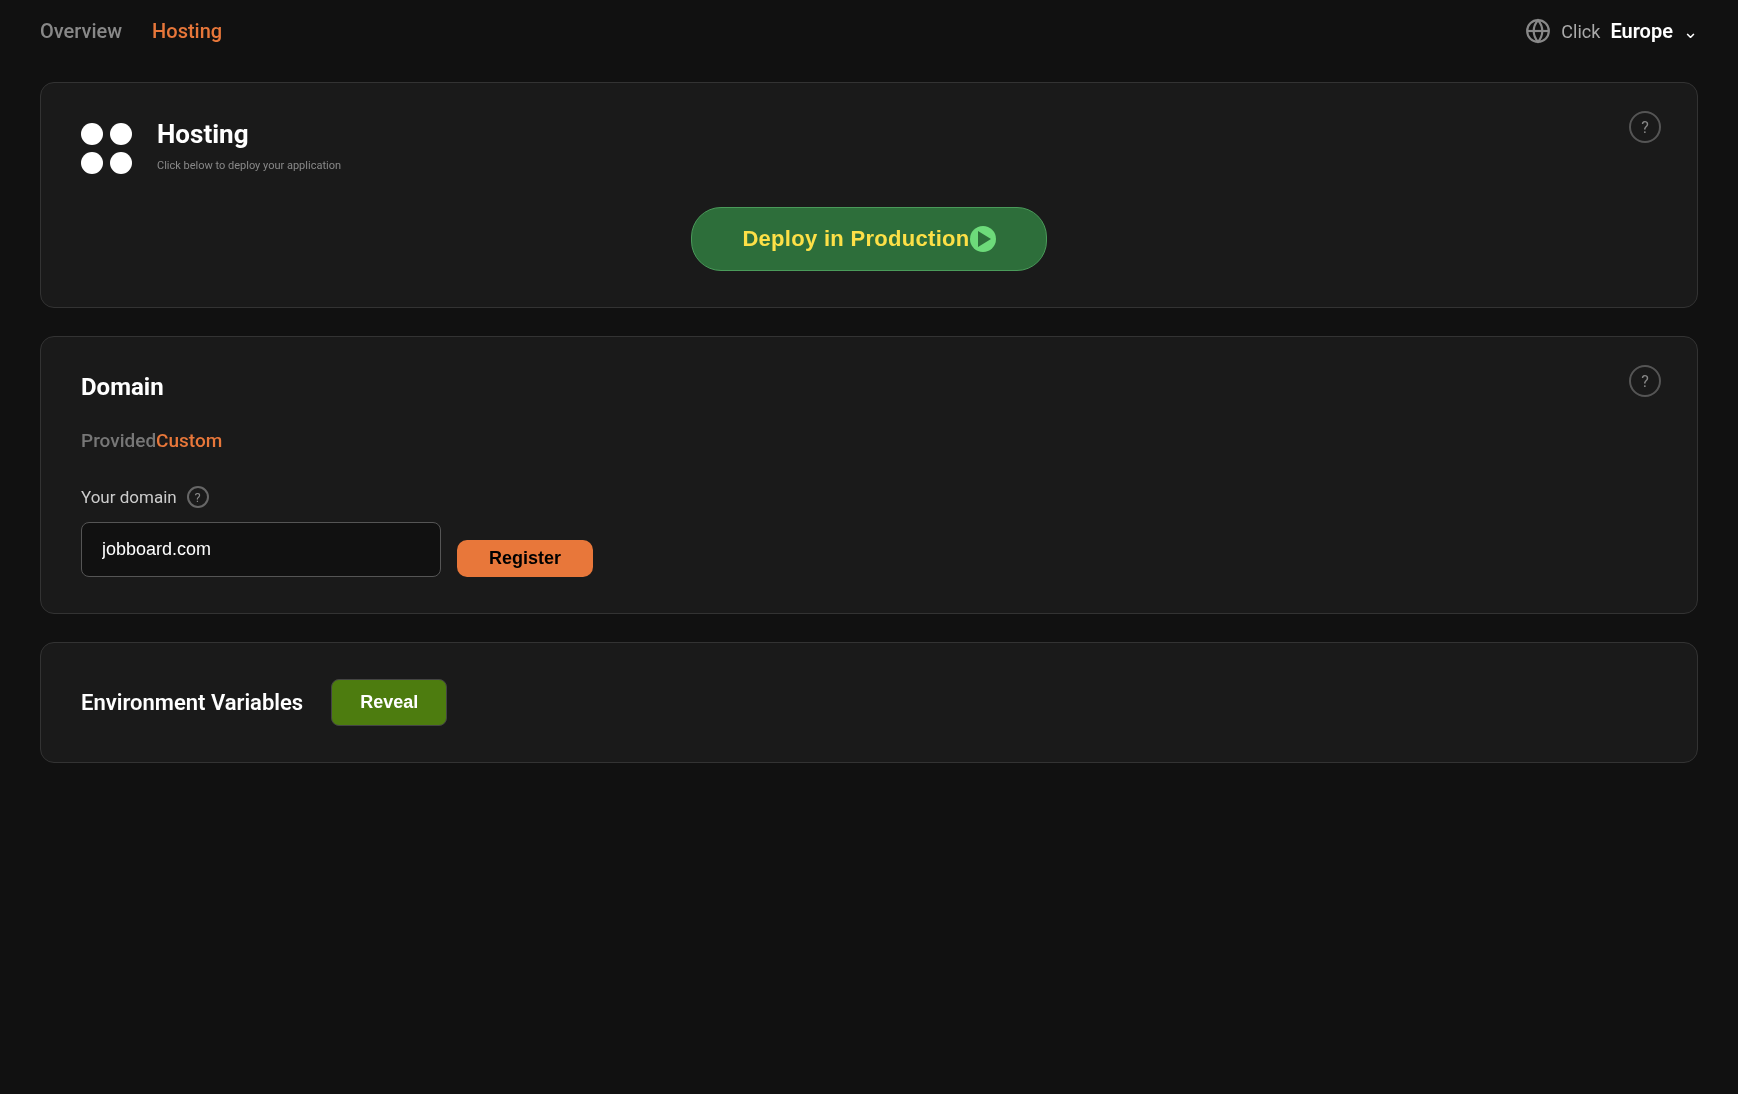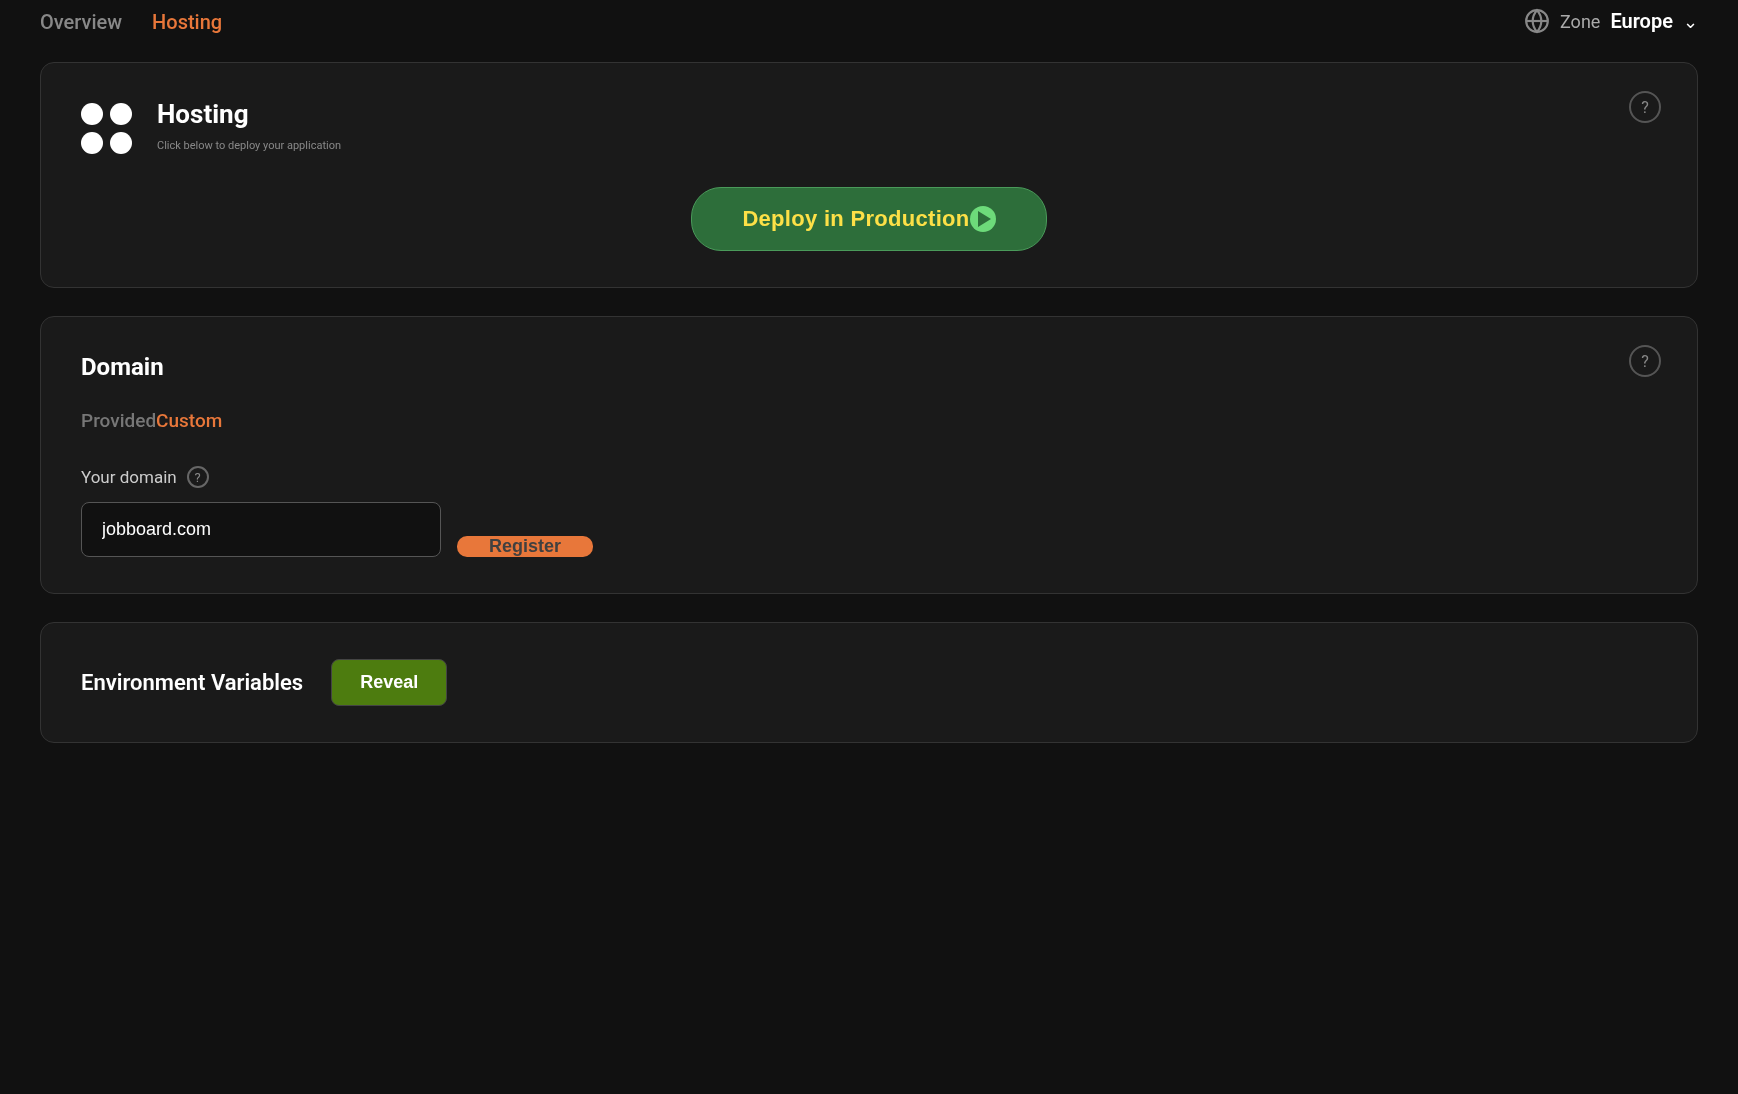--- a/index.html
+++ b/index.html
@@ -12,23 +12,23 @@
       background-color: #111111;
       color: #ffffff;
       font-family: -apple-system, BlinkMacSystemFont, 'Segoe UI', Roboto, sans-serif;
       width: 1738px;
       min-height: 1094px;
     }
 
     
     .top-nav {
       display: flex;
-      align-items: flex-end;
+      align-items: center;
       justify-content: space-between;
-      padding: 8px 40px;
+      padding: 18px 40px;
       background-color: #111111;
     }
 
     .nav-links {
       display: flex;
       gap: 30px;
       align-items: center;
     }
 
     .nav-link {
@@ -242,24 +242,24 @@
       font-size: 18px;
       color: #ffffff;
       width: 360px;
       outline: none;
     }
 
     .register-button {
       background-color: #e8773a;
       border: none;
       border-radius: 10px;
-      padding: 0 32px;
+      padding: 8px 32px;
       font-size: 18px;
       font-weight: 700;
-      color: #404040;
+      color: #000000;
       cursor: pointer;
     }
 
     
     .env-card {
       display: flex;
       align-items: center;
       gap: 28px;
     }
 
@@ -287,21 +287,21 @@
   <div class="nav-links">
     <a class="nav-link">Overview</a>
     <a class="nav-link active">Hosting</a>
   </div>
   <div class="zone-selector">
     <svg class="zone-globe" viewBox="0 0 24 24" fill="none" stroke="#888888" stroke-width="2">
       <circle cx="12" cy="12" r="10"></circle>
       <line x1="2" y1="12" x2="22" y2="12"></line>
       <path d="M12 2a15.3 15.3 0 0 1 4 10 15.3 15.3 0 0 1-4 10 15.3 15.3 0 0 1-4-10 15.3 15.3 0 0 1 4-10z"></path>
     </svg>
-    <span class="zone-label">Zone</span>
+    <span class="zone-label">Click</span>
     <span class="zone-value">Europe</span>
     <span class="zone-chevron">⌄</span>
   </div>
 </nav>
 
 <main class="main-content">
 
   <div class="card">
     <div class="hosting-header">
       <div class="app-icon">

